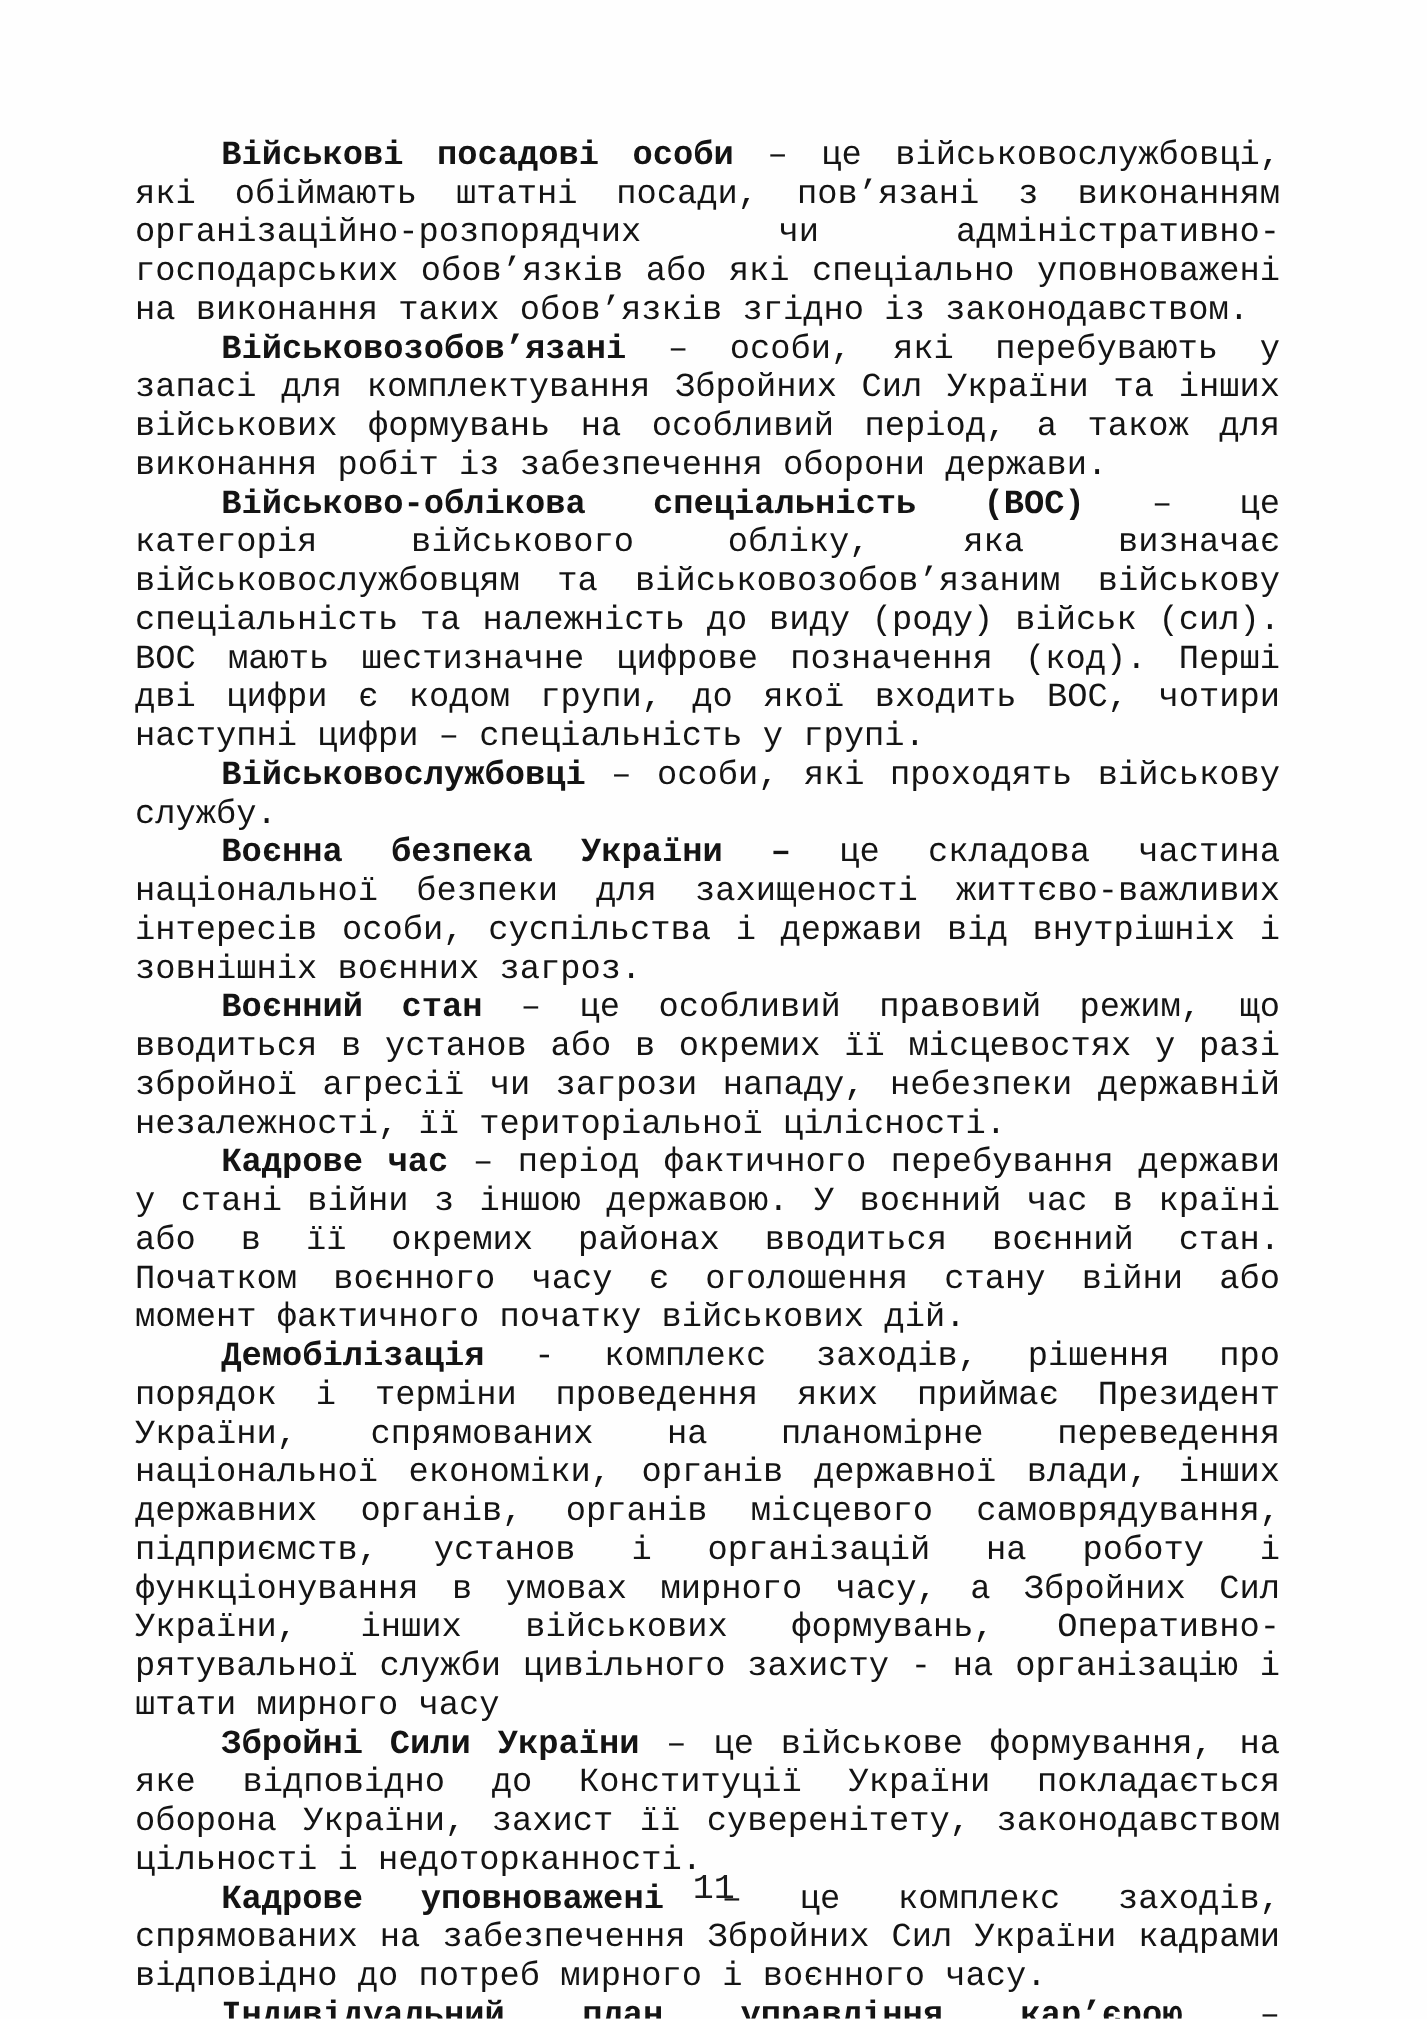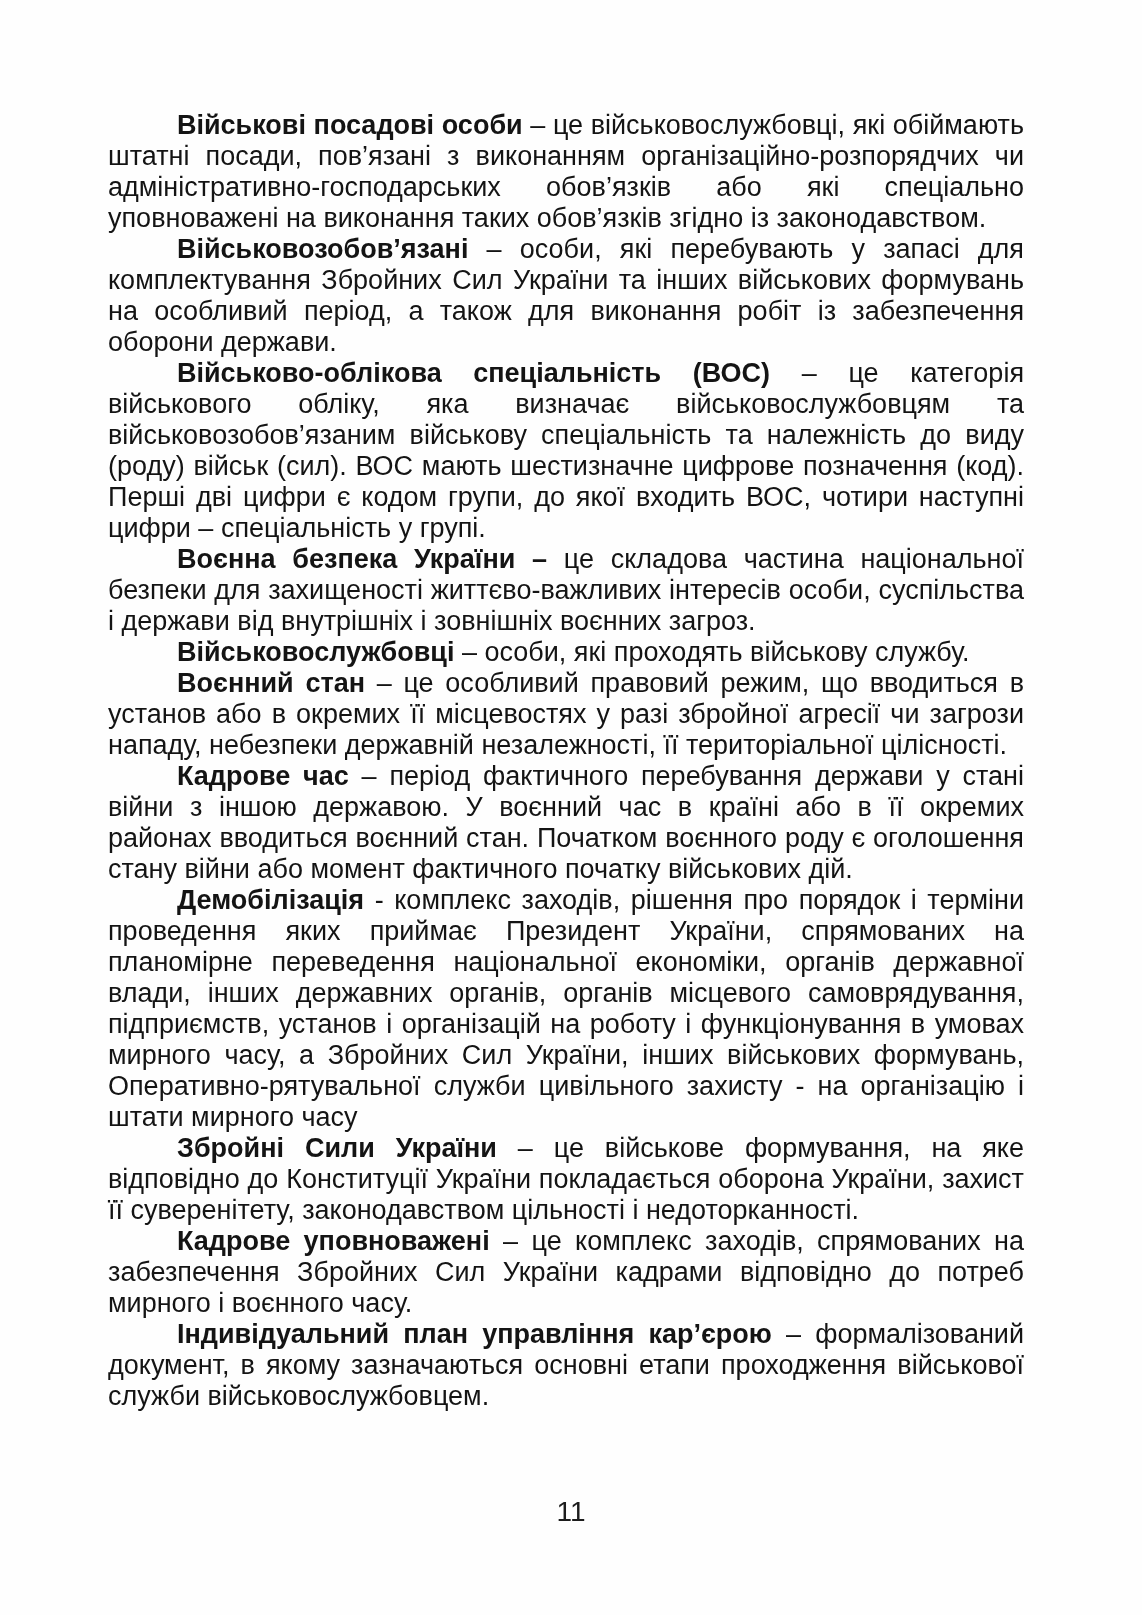--- a/index.html
+++ b/index.html
@@ -6,21 +6,21 @@
     margin: 0;
     padding: 0;
     background: #ffffff;
   }
   .page {
     position: relative;
     width: 1142px;
     height: 1615px;
     background: #fefefe;
     overflow: hidden;
-    font-family: Liberation Sans, sans-serif;
+    font-family: Liberation Mono, monospace;
     color: #141414;
   }
   .text-block {
     position: absolute;
     left: 108px;
     top: 110px;
     width: 916px;
     font-size: 27px;
     line-height: 31px;
     text-align: justify;
@@ -47,27 +47,27 @@
 
 <main class="page">
   <section class="text-block" id="glossary">
   <p class="para"><b class="term">Військові посадові особи</b><span class="def"> – це військовослужбовці, які обіймають штатні посади, пов’язані з виконанням організаційно-розпорядчих чи адміністративно-господарських обов’язків або які спеціально уповноважені на виконання таких обов’язків згідно із законодавством.</span></p>
 
   <p class="para"><b class="term">Військовозобов’язані</b><span class="def"> – особи, які перебувають у запасі для комплектування Збройних Сил України та інших військових формувань на особливий період, а також для виконання робіт із забезпечення оборони держави.</span></p>
 
 
   <p class="para"><b class="term">Військово-облікова спеціальність (ВОС)</b><span class="def"> – це категорія військового обліку, яка визначає військовослужбовцям та військовозобов’язаним військову спеціальність та належність до виду (роду) військ (сил). ВОС мають шестизначне цифрове позначення (код). Перші дві цифри є кодом групи, до якої входить ВОС, чотири наступні цифри – спеціальність у групі.</span></p>
 
+  <p class="para"><b class="term">Військовослужбовці</b><span class="def"> – особи, які проходять військову службу.</span></p>
+
   <p class="para"><b class="term">Воєнна безпека України –</b><span class="def"> це складова частина національної безпеки для захищеності життєво-важливих інтересів особи, суспільства і держави від внутрішніх і зовнішніх воєнних загроз.</span></p>
-
-  <p class="para"><b class="term">Військовослужбовці</b><span class="def"> – особи, які проходять військову службу.</span></p>
 
   <p class="para"><b class="term">Воєнний стан</b><span class="def"> – це особливий правовий режим, що вводиться в установ або в окремих її місцевостях у разі збройної агресії чи загрози нападу, небезпеки державній незалежності, її територіальної цілісності.</span></p>
 
-  <p class="para"><b class="term">Кадрове час</b><span class="def"> – період фактичного перебування держави у стані війни з іншою державою. У воєнний час в країні або в її окремих районах вводиться воєнний стан. Початком воєнного роду є оголошення стану війни або момент фактичного початку військових дій.</span></p>
+  <p class="para"><b class="term">Кадрове час</b><span class="def"> – період фактичного перебування держави у стані війни з іншою державою. У воєнний час в країні або в її окремих районах вводиться воєнний стан. Початком воєнного часу є оголошення стану війни або момент фактичного початку військових дій.</span></p>
 
   <p class="para"><b class="term">Демобілізація</b><span class="def"> - комплекс заходів, рішення про порядок і терміни проведення яких приймає Президент України, спрямованих на планомірне переведення національної економіки, органів державної влади, інших державних органів, органів місцевого самоврядування, підприємств, установ і організацій на роботу і функціонування в умовах мирного часу, а Збройних Сил України, інших військових формувань, Оперативно-рятувальної служби цивільного захисту - на організацію і штати мирного часу</span></p>
 
   <p class="para"><b class="term">Збройні Сили України</b><span class="def"> – це військове формування, на яке відповідно до Конституції України покладається оборона України, захист її суверенітету, законодавством цільності і недоторканності.</span></p>
 
   <p class="para"><b class="term">Кадрове уповноважені</b><span class="def"> – це комплекс заходів, спрямованих на забезпечення Збройних Сил України кадрами відповідно до потреб мирного і воєнного часу.</span></p>
 
   <p class="para"><b class="term">Індивідуальний план управління кар’єрою</b><span class="def"> – формалізований документ, в якому зазначаються основні етапи проходження військової служби військовослужбовцем.</span></p>
 </section>
   <footer class="page-number">11</footer>

